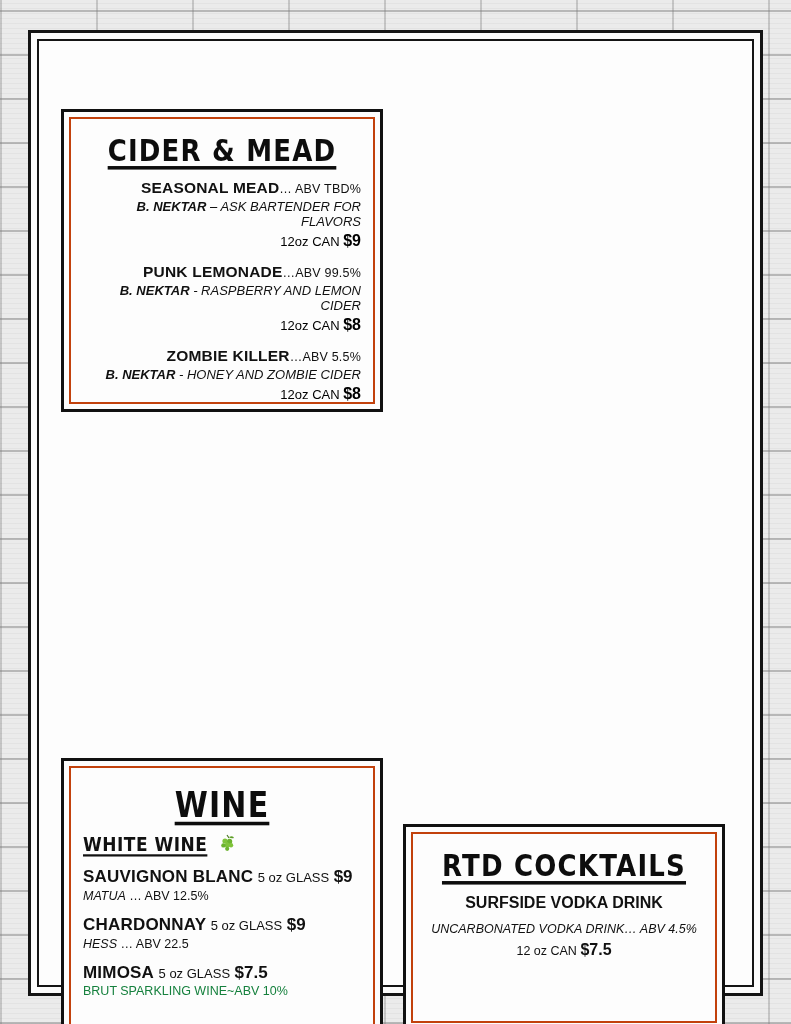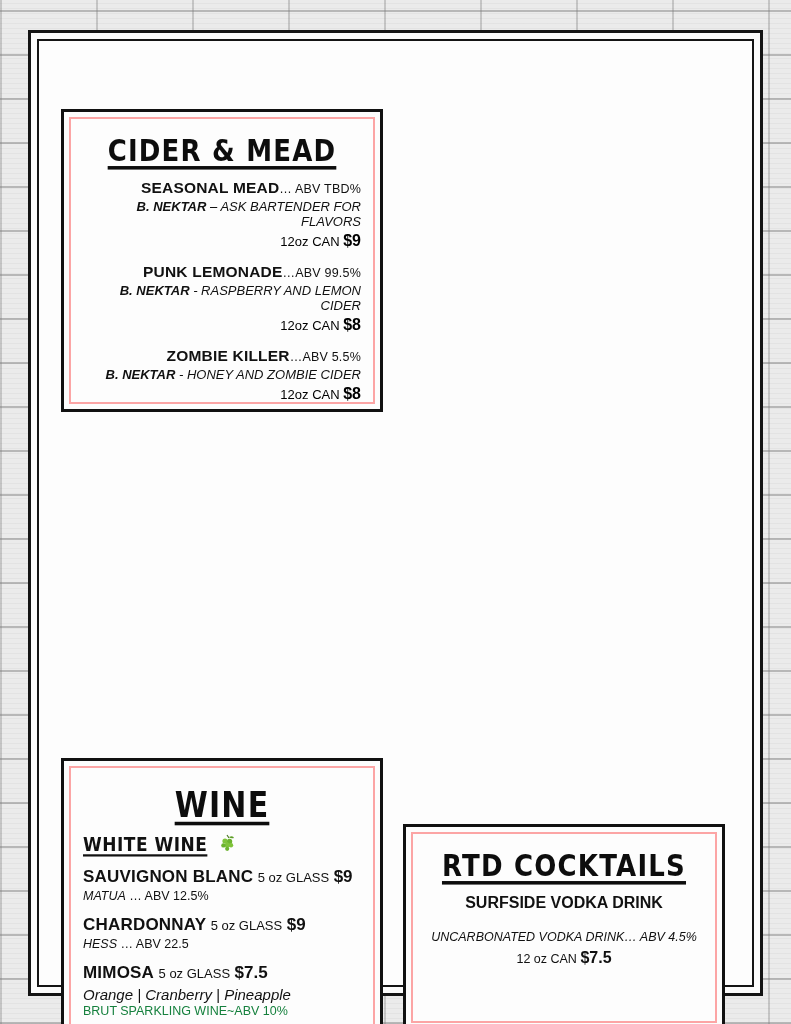--- a/index.html
+++ b/index.html
@@ -63,21 +63,21 @@
 
   
   .box {
     background: #fdfdfd;
     border: 3px solid #111;
     box-sizing: border-box;
     padding: 5px;
     position: relative;
   }
   .box > .inner {
-    border: 2px solid #fca5a5;
+    border: 2px solid #c2410c;
     box-sizing: border-box;
     height: 100%;
     padding: 10px 12px 14px 12px;
   }
 
   
   .hd {
     text-align: center;
     font-family: "DejaVu Sans", sans-serif;
     font-weight: bold;
@@ -132,21 +132,21 @@
     margin-top: 3px;
   }
   .item .price b { font-size: 16px; font-weight: bold; }
 
   
   .rtd-name {
     text-align: center;
     font-weight: bold;
     font-size: 16px;
     color: #111;
-    margin-bottom: 16px;
+    margin-bottom: 8px;
   }
   .rtd-desc {
     text-align: center;
     font-size: 12.5px;
     font-style: italic;
     color: #111;
     line-height: 1.45;
   }
   .rtd-price {
     text-align: center;
@@ -239,21 +239,20 @@
         <div class="row2"><span class="it">MATUA</span> <span>… ABV 12.5%</span></div>
       </div>
 
       <div class="wine-item">
         <div class="row1"><span class="wname">CHARDONNAY</span> <span class="glass">5 oz GLASS</span> <span class="wprice">$9</span></div>
         <div class="row2"><span class="it">HESS</span> <span>… ABV 22.5</span></div>
       </div>
 
       <div class="wine-item">
         <div class="row1"><span class="wname">MIMOSA</span> <span class="glass">5 oz GLASS</span> <span class="wprice">$7.5</span></div>
-        <div class="flav">Orange | Cranberry | Pineapple</div>
         <div class="note">BRUT SPARKLING WINE~ABV 10%</div>
       </div>
 
     </div>
   </div>
 
   <div class="col box" style="left:372px; top:24px; width:322px; height:207px;">
     <div class="inner">
       <div class="hd big">RTD COCKTAILS</div>
       <div class="rtd-name">SURFSIDE VODKA DRINK</div>

